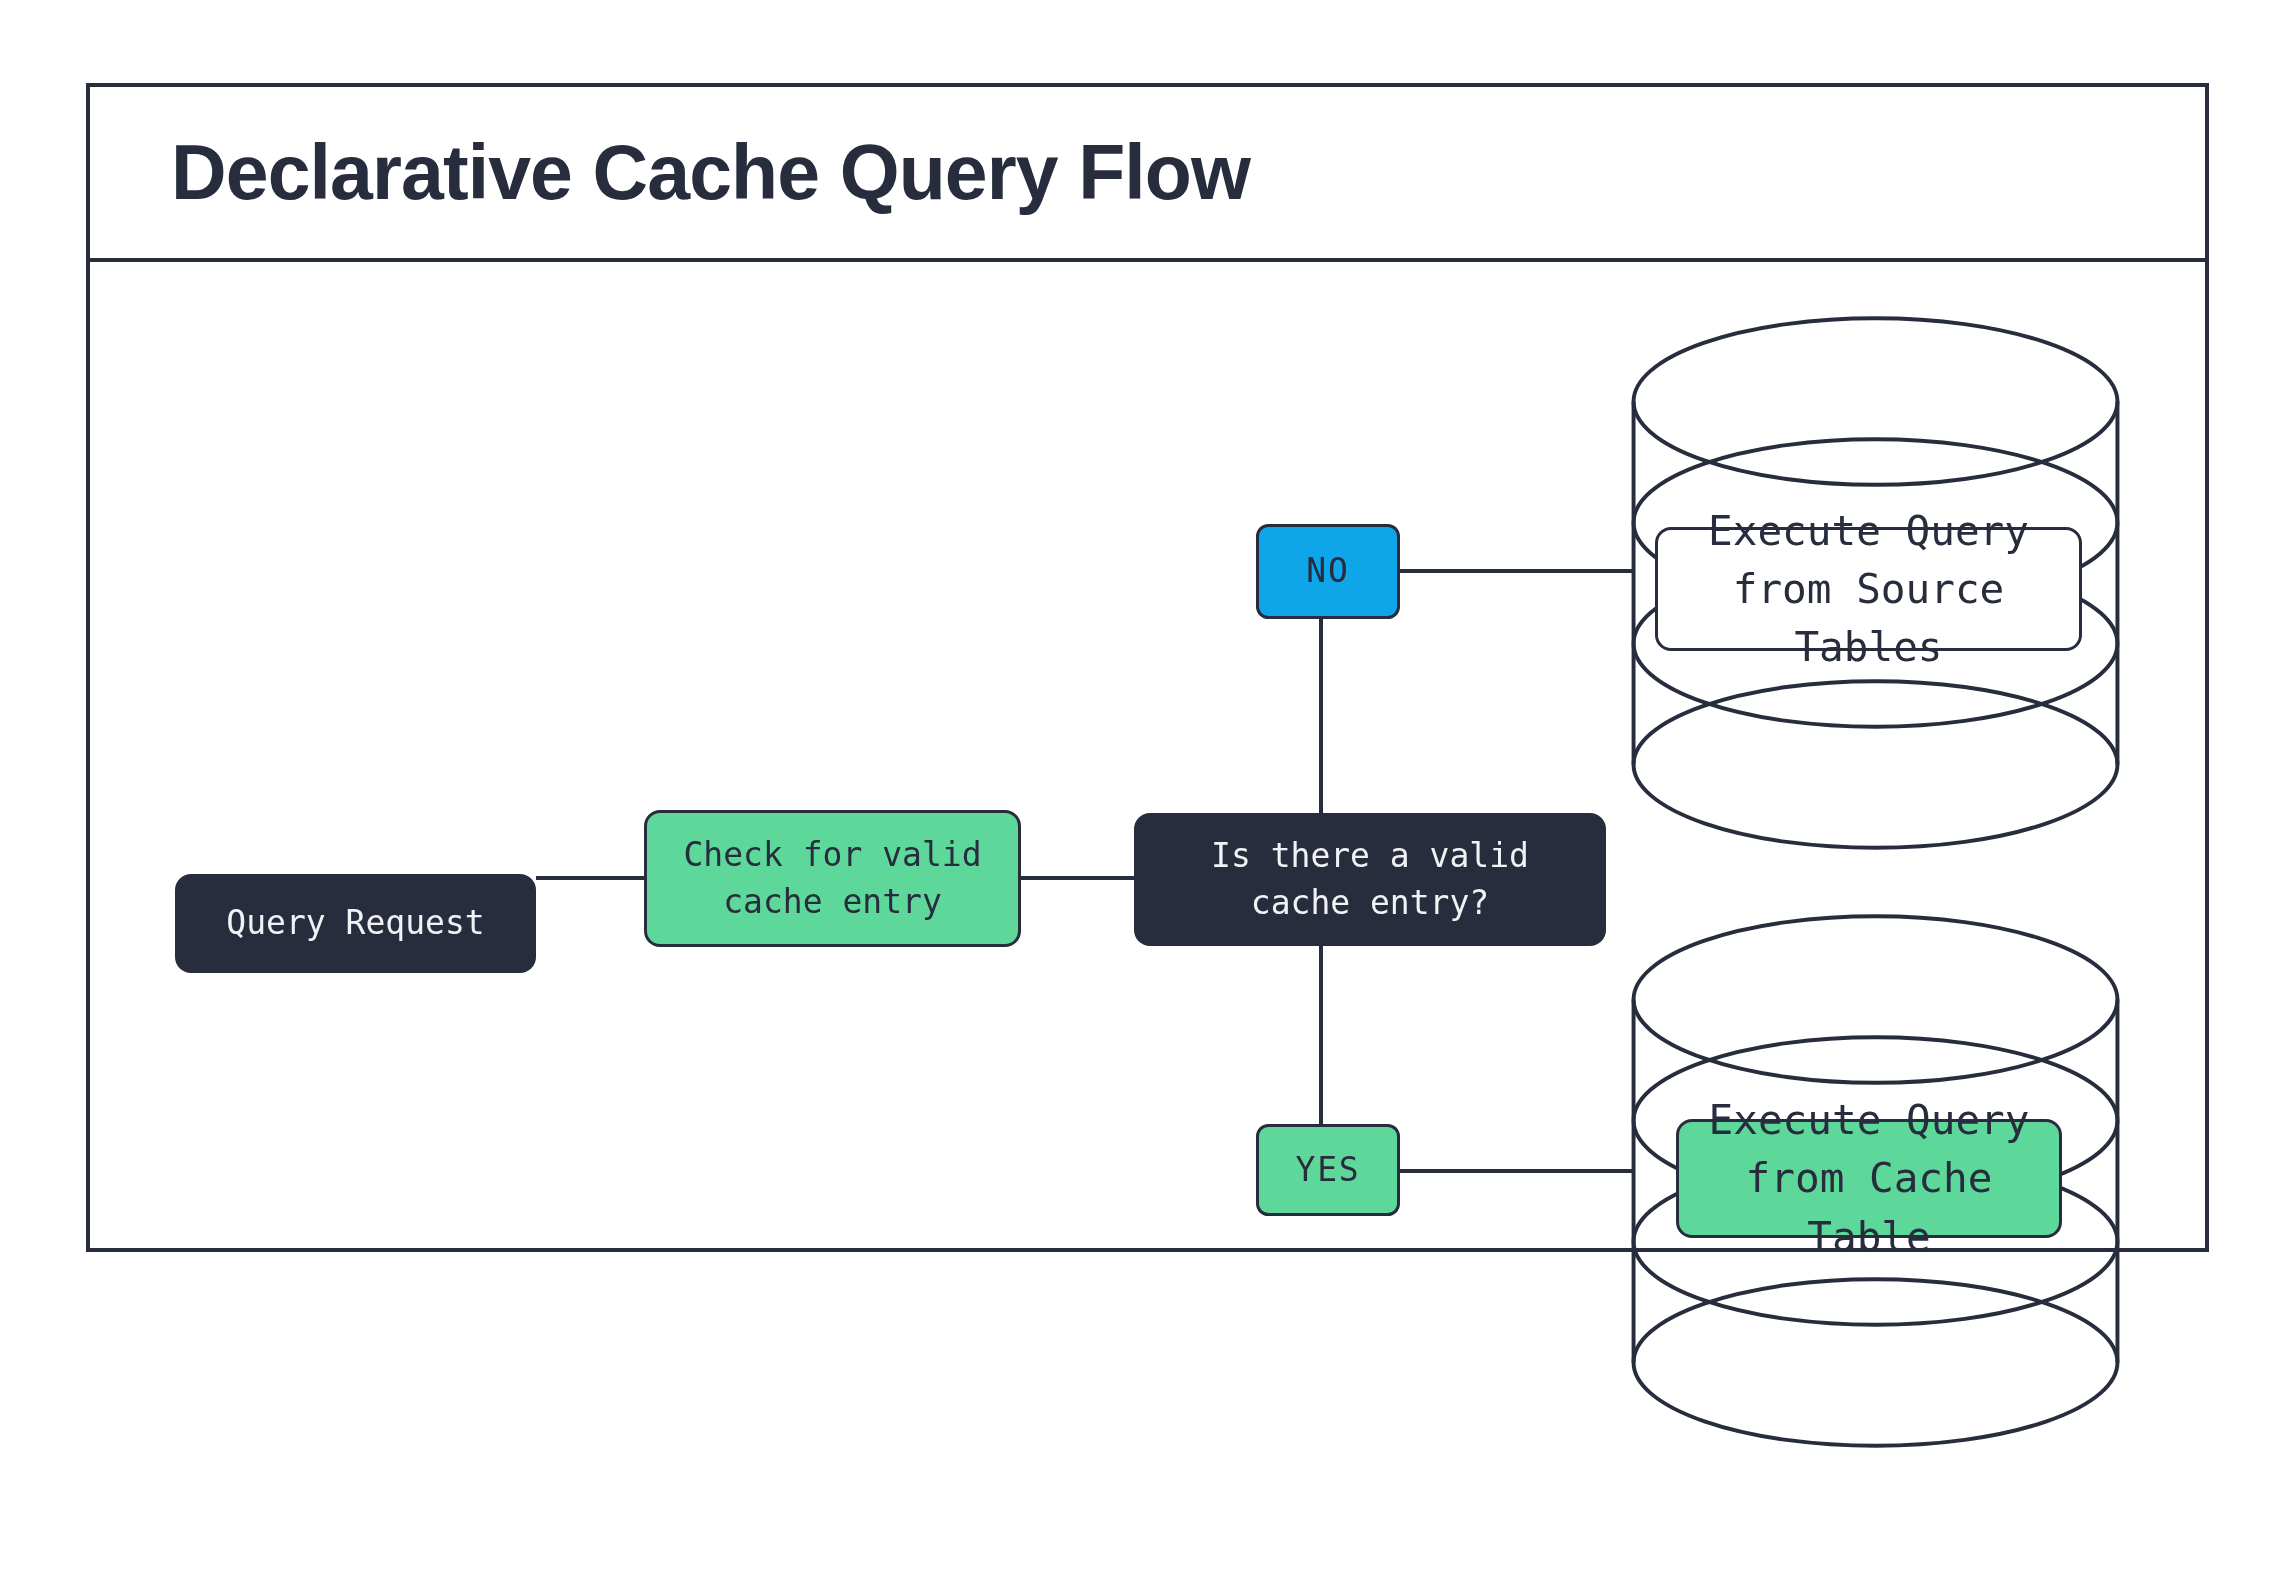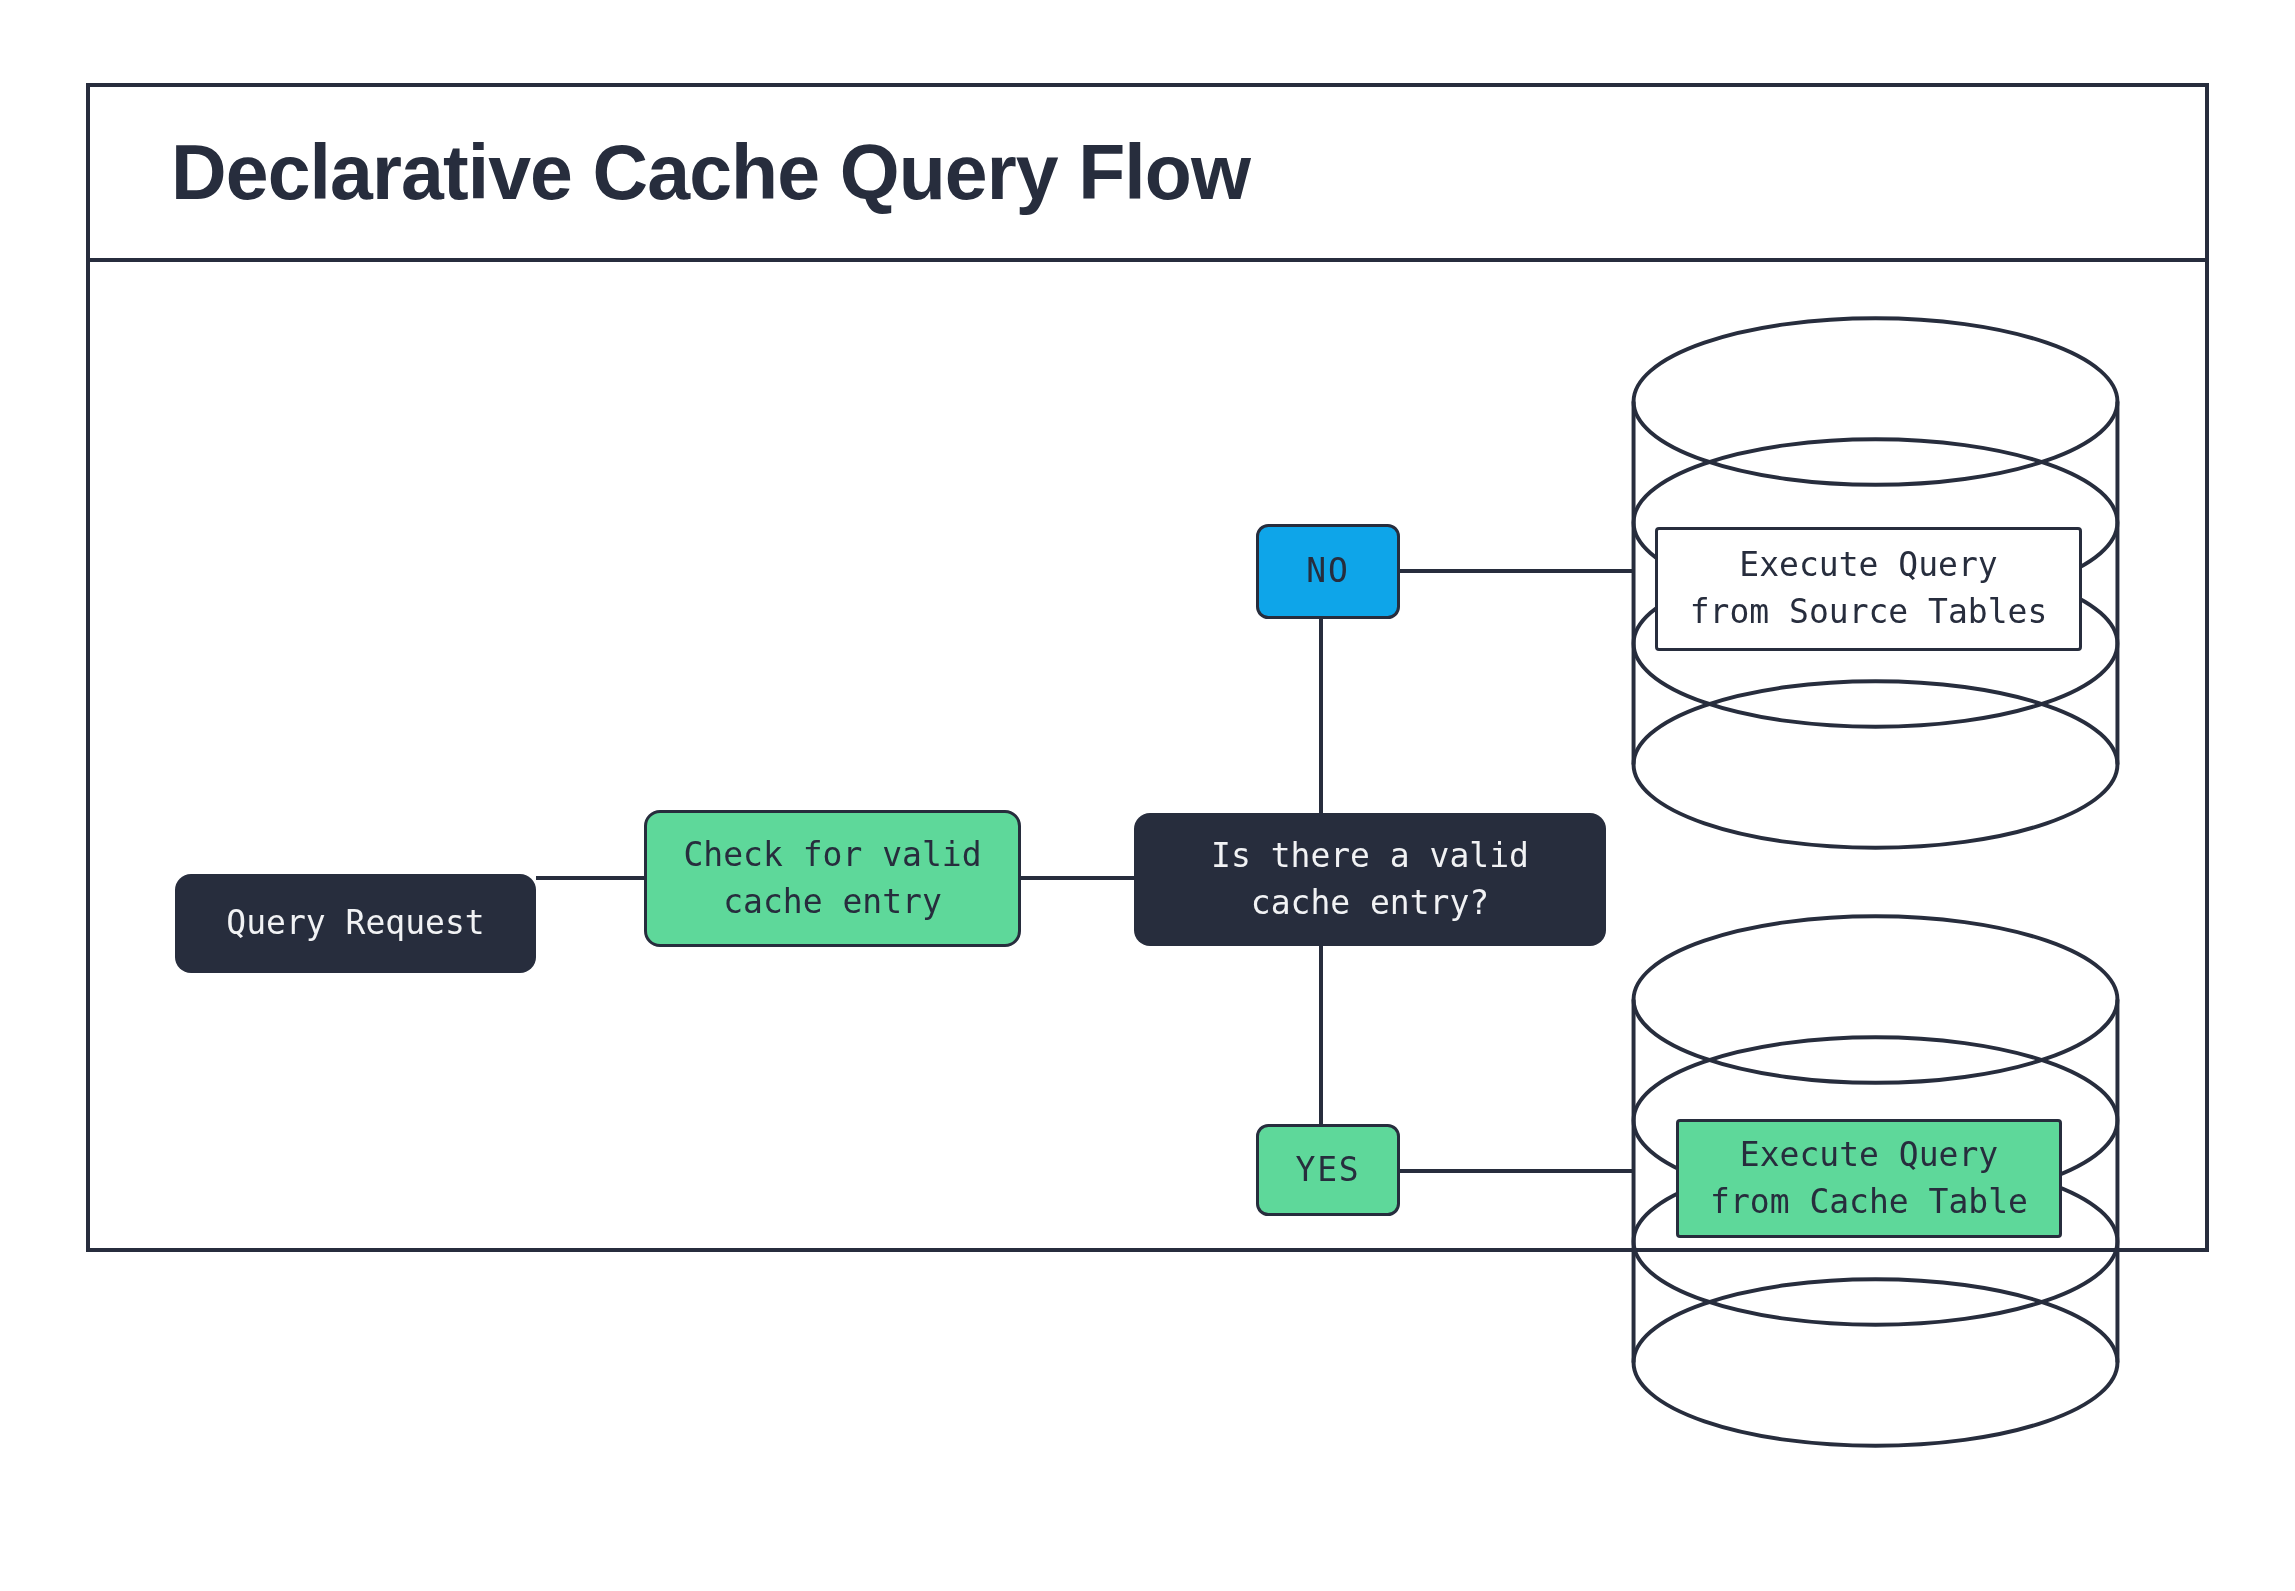--- a/index.html
+++ b/index.html
@@ -63,24 +63,24 @@
     position: absolute;
   }
   .cyl svg { display: block; }
   .db-label {
     position: absolute;
     display: flex;
     align-items: center;
     justify-content: center;
     text-align: center;
     white-space: pre-line;
-    font-size: 33px;
+    font-size: 41px;
     line-height: 1.42;
     border: 3.5px solid var(--navy, #272D3D);
-    border-radius: 4px;
+    border-radius: 16px;
     color: var(--navy, #272D3D);
   }
   .db-label.white { background: #fff; }
   .db-label.green { background: var(--green, #5ED89A); }
 </style>
 </head>
 <body>
 
 <div class="frame">
   <div class="header">

